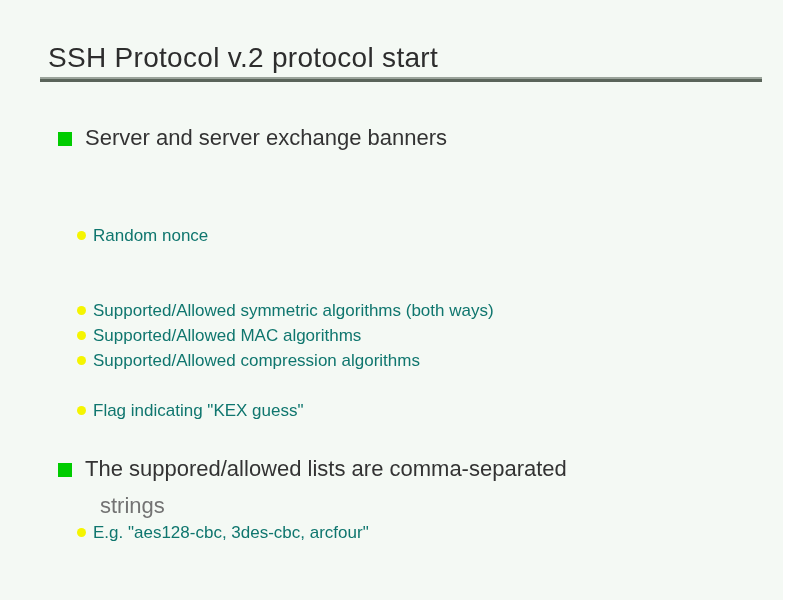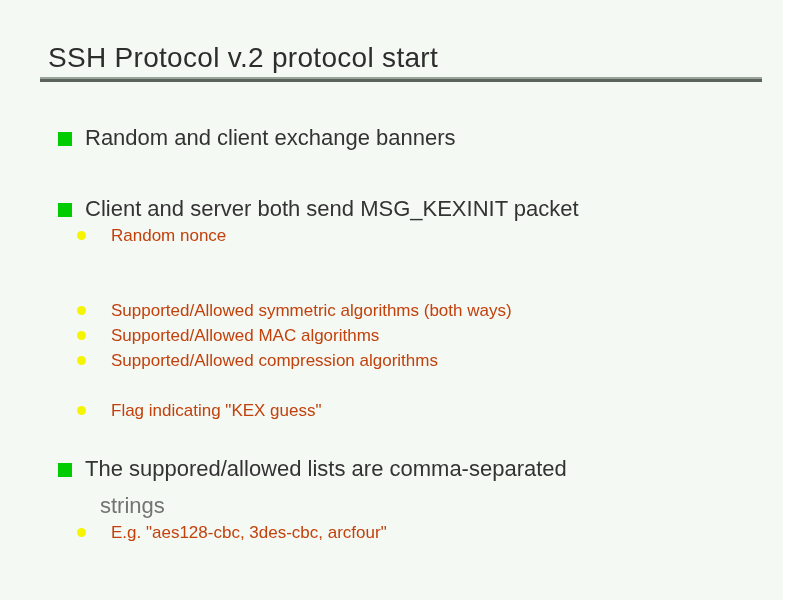--- a/index.html
+++ b/index.html
@@ -71,43 +71,39 @@
   }
   .l2 .dot {
     flex: none;
     width: 9px;
     height: 9px;
     margin-top: 5px;
     border-radius: 50%;
     background: #f5f500;
   }
   .l2 .txt {
-    margin-left: 25px;
+    margin-left: 7px;
     font-size: 17px;
     line-height: 19px;
-    color: #c2410c;
+    color: #0f766e;
   }
 </style>
 </head>
 <body>
 
 <div class="slide">
 
   <h1 class="title">SSH Protocol v.2 protocol start</h1>
   <div class="title-rule"></div>
 
   <div class="l1" style="top:124px">
     <span class="sq"></span>
-    <span class="txt">Random and client exchange banners</span>
+    <span class="txt">Server and server exchange banners</span>
   </div>
 
-  <div class="l1" style="top:195px">
-    <span class="sq"></span>
-    <span class="txt">Client and server both send MSG_KEXINIT packet</span>
-  </div>
 
   <div class="l2" style="top:226px">
     <span class="dot"></span>
     <span class="txt">Random nonce</span>
   </div>
   <div class="l2" style="top:326px">
     <span class="dot"></span>
     <span class="txt">Supported/Allowed MAC algorithms</span>
   </div>
   <div class="l2" style="top:301px">

